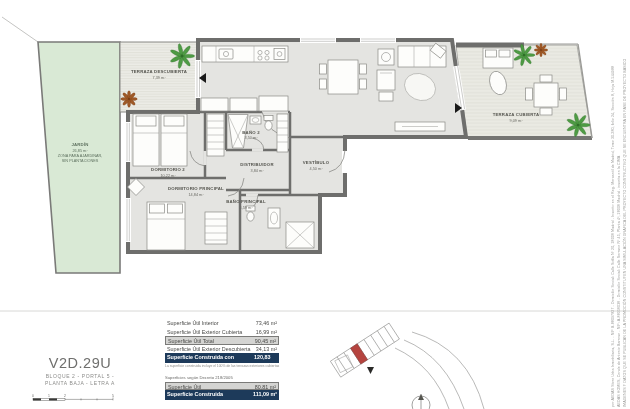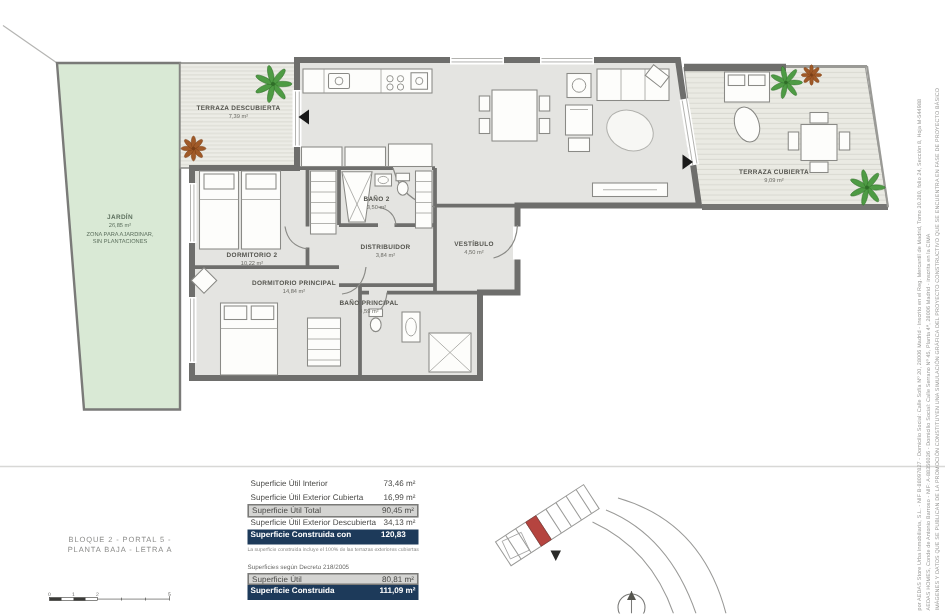--- a/index.html
+++ b/index.html
@@ -315,20 +315,21 @@
     <path class="site" d="M412,332 Q468,348 484,409"></path>
     <g>
       <circle cx="421" cy="405" r="9" fill="none" stroke="#7a7a78" stroke-width="0.7"></circle>
       <line x1="421" y1="394" x2="421" y2="409" stroke="#7a7a78" stroke-width="0.7"></line>
       <polygon points="418,400 421,394 424,400" fill="#55554f"></polygon>
     </g>
   </g>
 </svg>
 
 <div class="unit">
+  <div class="unit-code">V2D.29U</div>
   <div class="unit-loc">BLOQUE 2 - PORTAL 5 -</div>
   <div class="unit-loc">PLANTA BAJA - LETRA A</div>
 </div>
 
 <div class="surfaces">
   <div class="srow">
     <span>Superficie Útil Interior</span>
     <span>73,46 m²</span>
   </div>
   <div class="srow">

